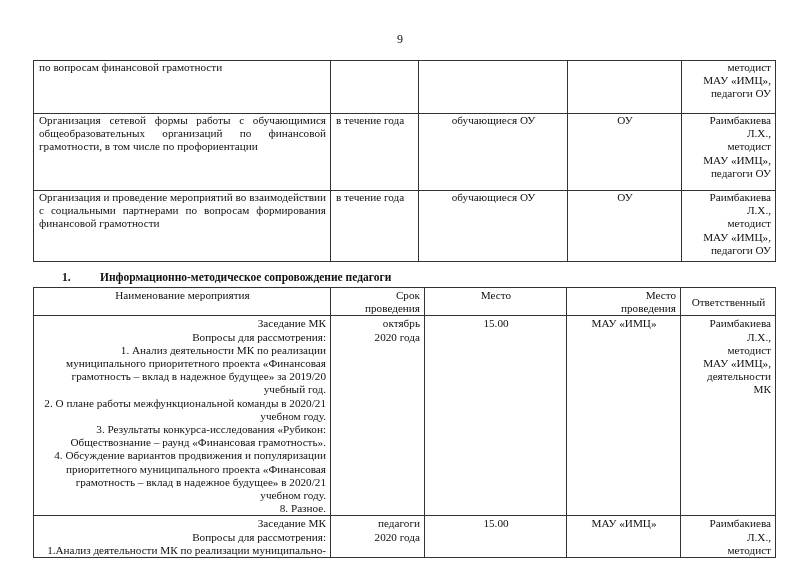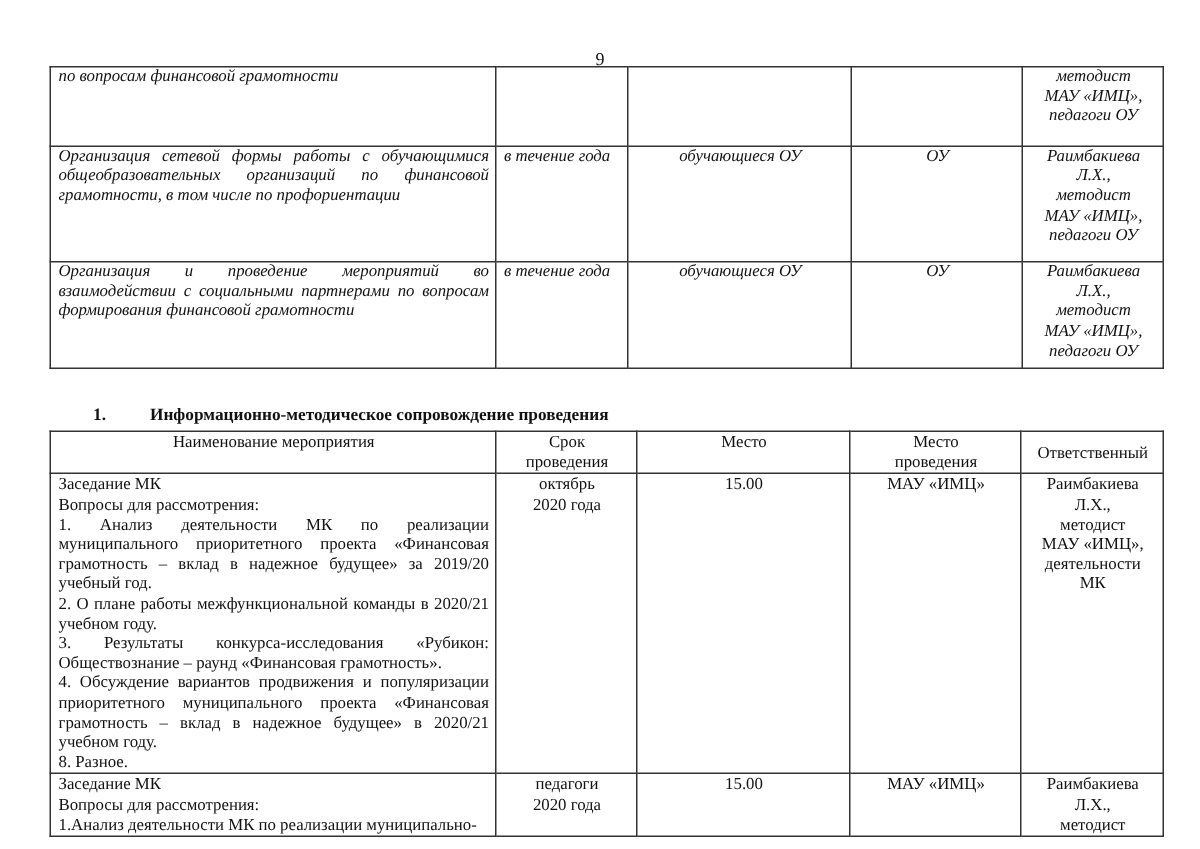--- a/index.html
+++ b/index.html
@@ -4,27 +4,27 @@
 <style>
   html, body { margin:0; padding:0; background:#ffffff; }
   body { width:800px; height:566px; position:relative; overflow:hidden;
          font-family:"Liberation Serif", "DejaVu Serif", serif; color:#111; font-size:11.2px; line-height:13.2px; }
   .page-number { position:absolute; top:33px; left:0; width:800px; text-align:center; font-size:12px; }
   table { border-collapse:collapse; position:absolute; table-layout:fixed; }
   td, th { border:1.2px solid #333; vertical-align:top; padding:1px 4px 0 5px; font-weight:normal; }
   .c { text-align:center; }
   .j { text-align:justify; }
   .it { }
-  #t1 { left:33px; top:44px; width:742px;font-style:italic; }
+  #t1 { left:33px; top:60px; width:742px; }
   #t2 { left:33px; top:287px; width:742px; }
   #t1 td { padding-top:0px; }
   .section-heading { position:absolute; top:271px; left:62px; font-weight:bold; font-size:11.5px; }
   .section-heading .num { display:inline-block; width:38px; }
   .th-mid { vertical-align:middle; }
-  .line { display:block; }
+  .line { display:block;text-align:right; }
 </style>
 </head>
 <body>
 
 <div class="page-number">9</div>
 
 <table id="t1">
   <colgroup>
     <col style="width:297px">
       <col style="width:88px">
@@ -67,21 +67,21 @@
       <span class="line">Л.Х.,</span>
       <span class="line">методист</span>
       <span class="line">МАУ «ИМЦ»,</span>
       <span class="line">педагоги ОУ</span>
     </td>
   </tr>
 </tbody>
   </table>
 
 <div class="section-heading">
-  <span class="num">1.</span><span>Информационно-методическое сопровождение проведения</span>
+  <span class="num">1.</span><span>Информационно-методическое сопровождение педагоги</span>
 </div>
 
 <table id="t2">
   <colgroup>
     <col style="width:297px">
       <col style="width:94px">
       <col style="width:142px">
       <col style="width:114px">
       <col style="width:95px">
   </colgroup>

